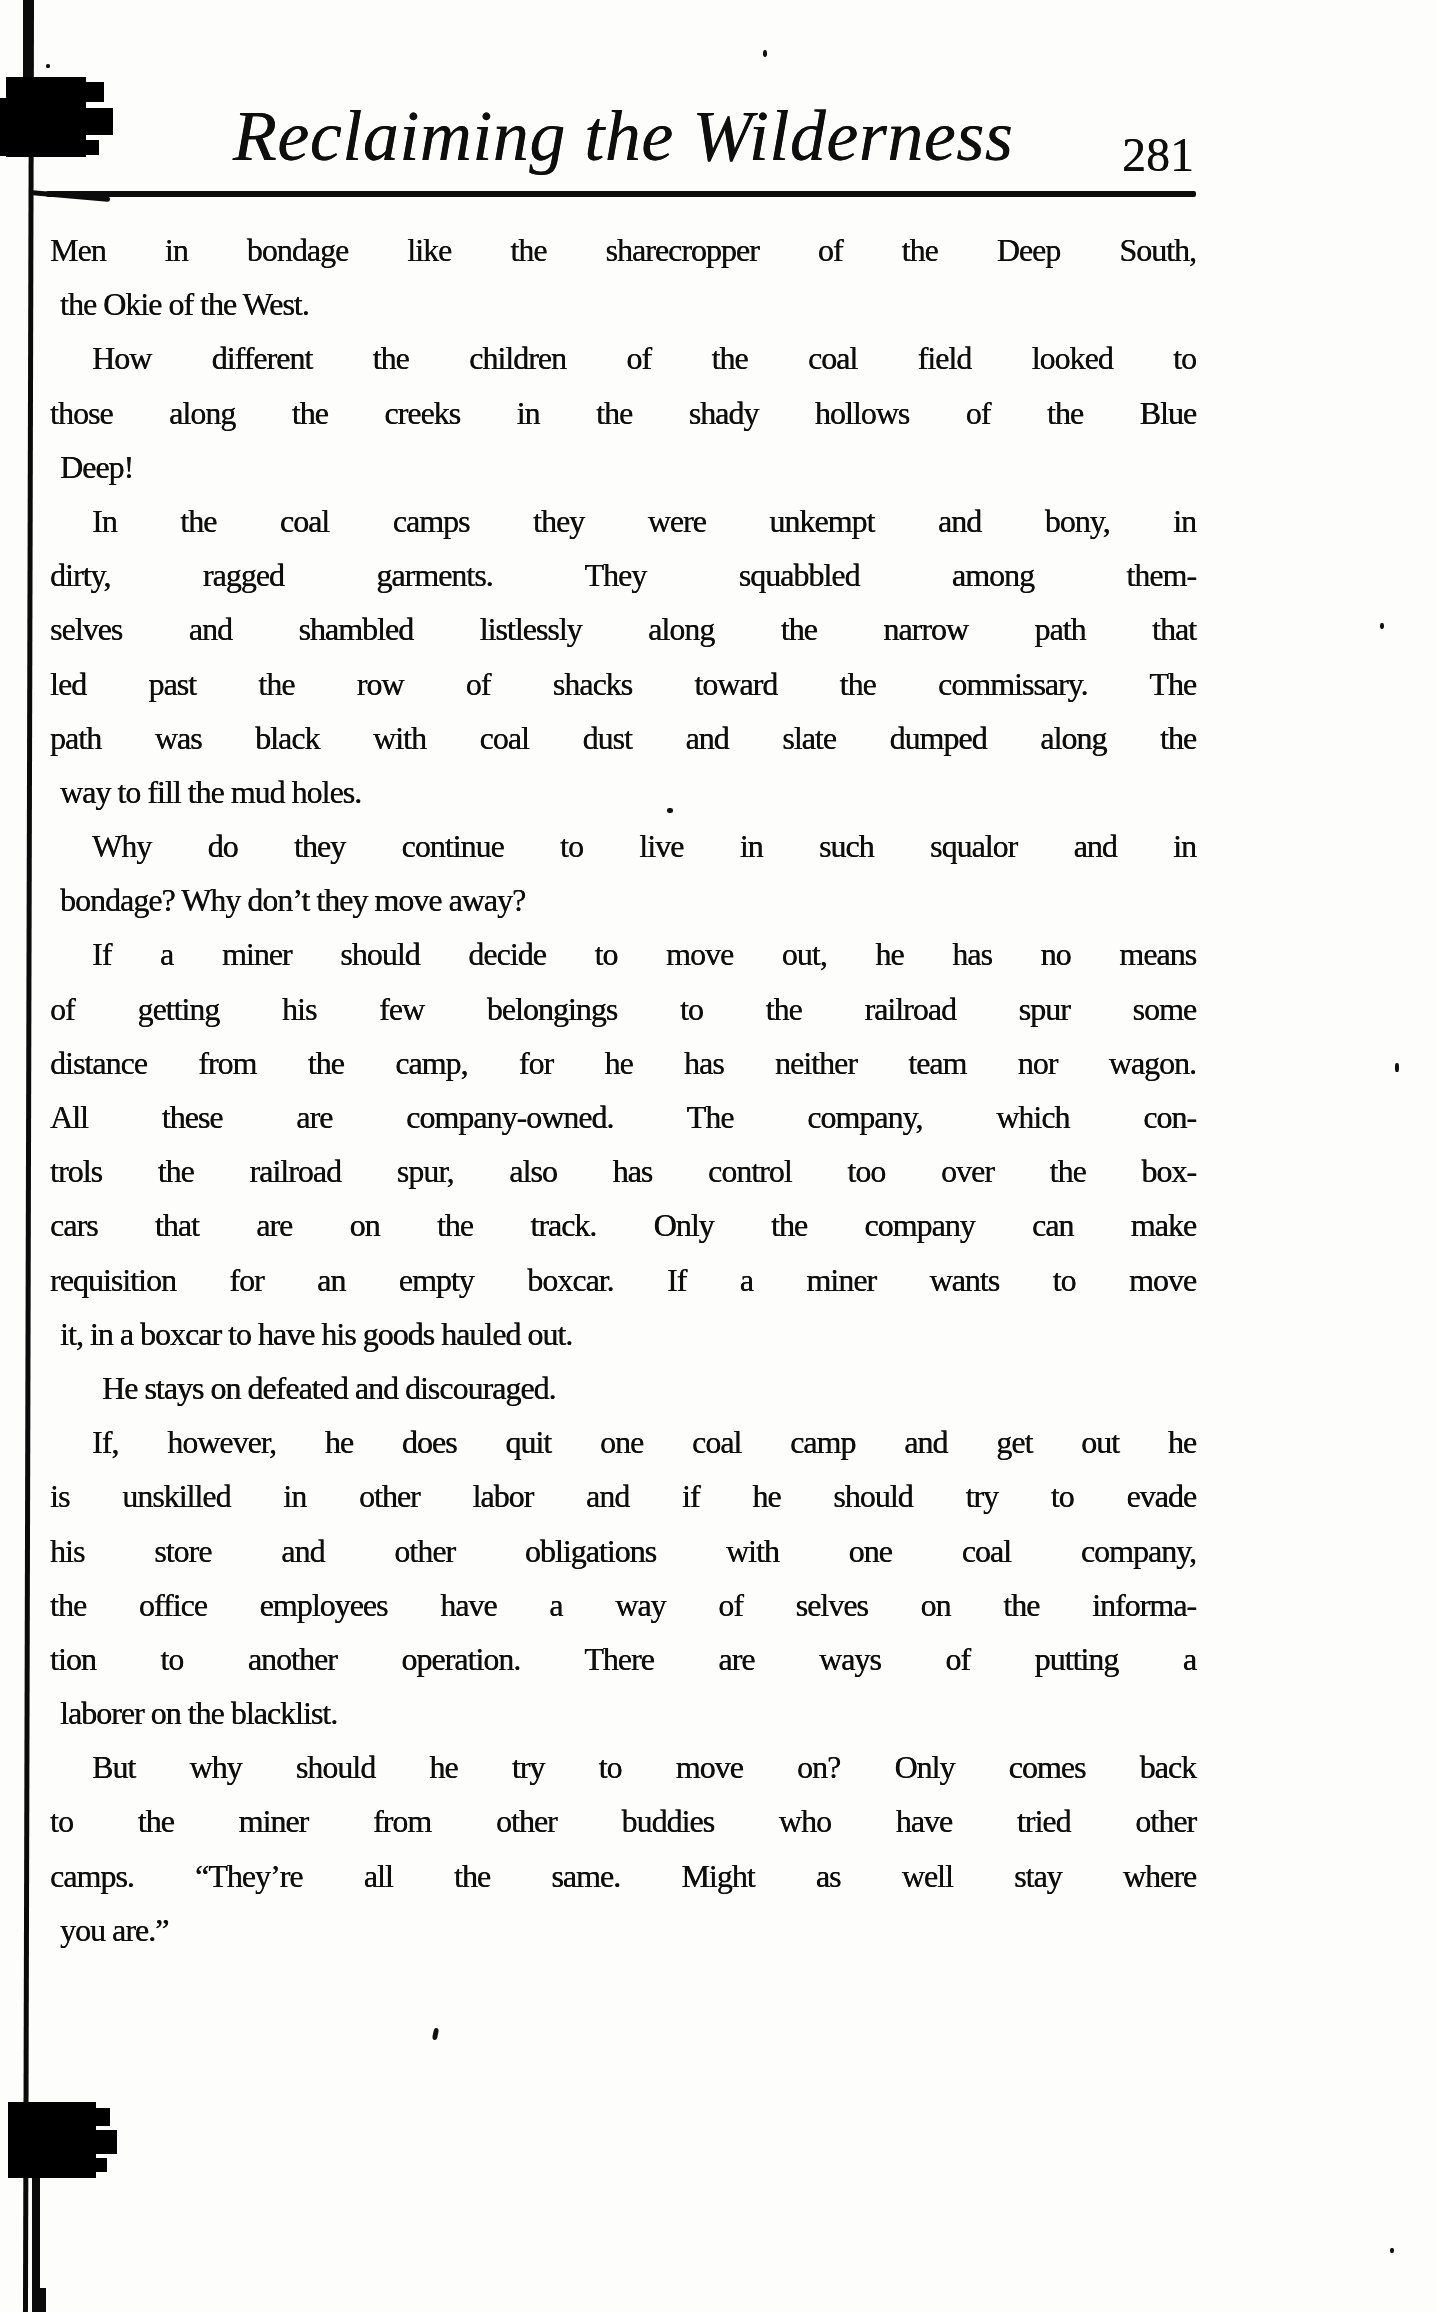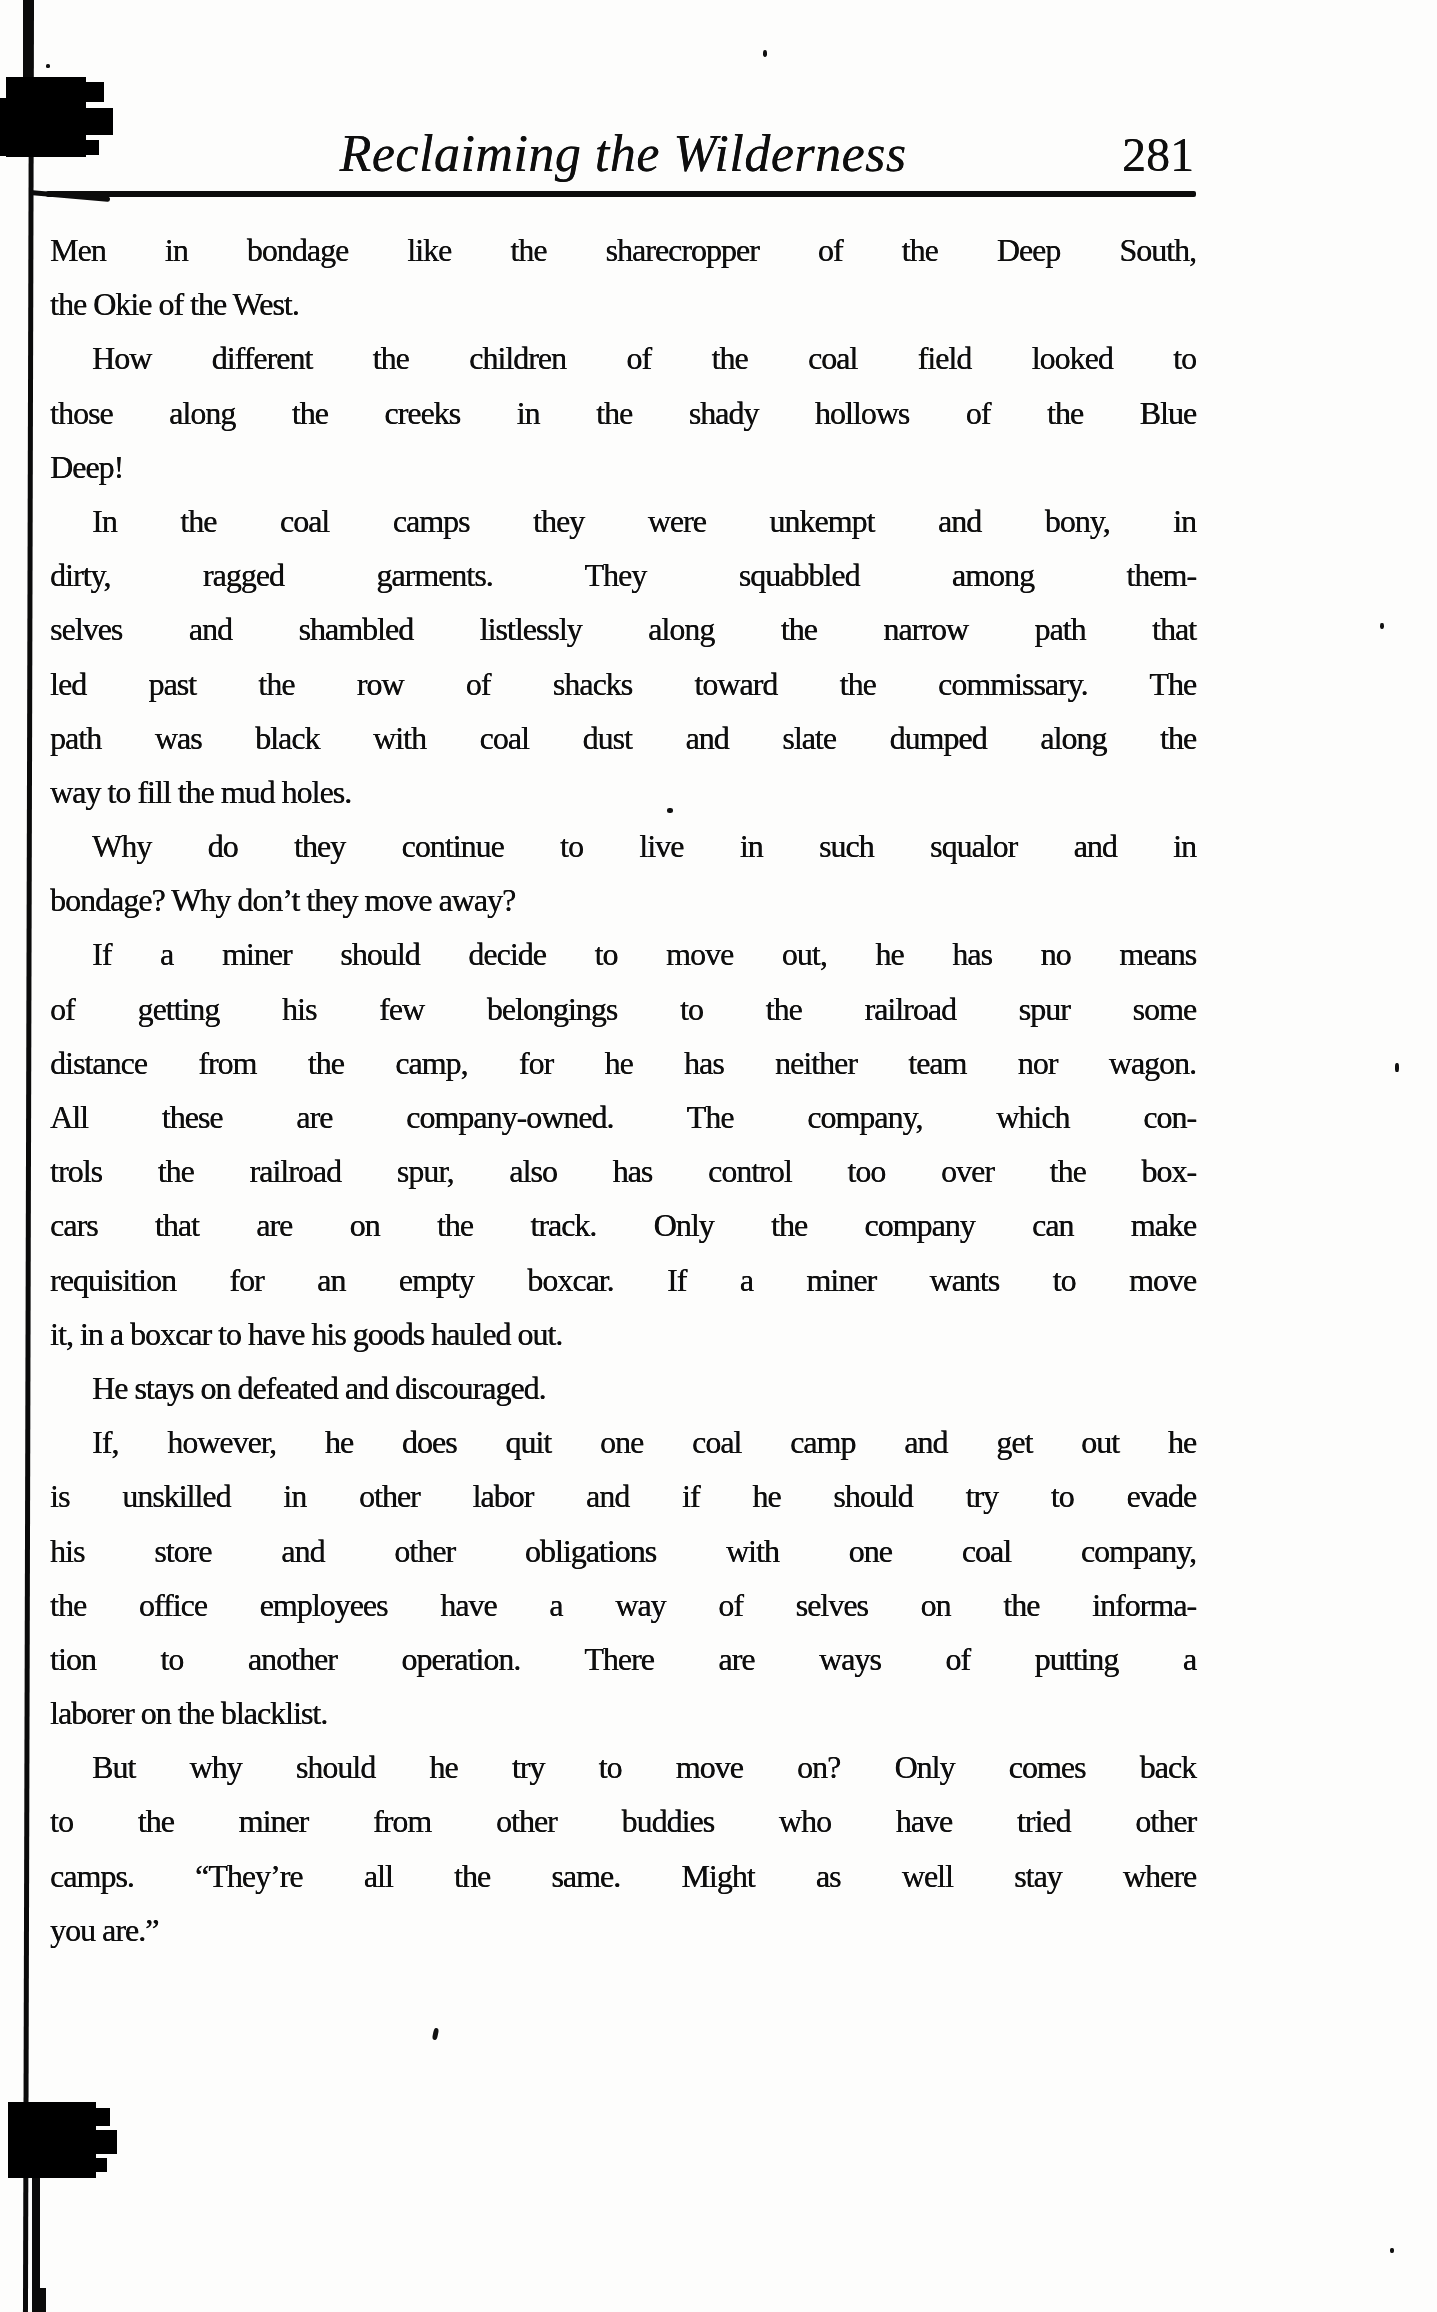--- a/index.html
+++ b/index.html
@@ -23,41 +23,41 @@
   .blob-top-r1{left:86px;top:82px;width:18px;height:20px;}
   .blob-top-r2{left:86px;top:108px;width:27px;height:27px;}
   .blob-top-r3{left:86px;top:140px;width:13px;height:15px;}
   .blob-bot-main{left:8px;top:2102px;width:88px;height:76px;}
   .blob-bot-r1{left:96px;top:2108px;width:14px;height:18px;}
   .blob-bot-r2{left:96px;top:2130px;width:21px;height:24px;}
   .blob-bot-r3{left:96px;top:2158px;width:11px;height:14px;}
   
   .running-head{position:absolute;left:50px;top:118px;width:1146px;height:62px;}
   .head-title{
-    position:absolute;left:50%;bottom:0;transform:translateX(-50%);
-    font-style:italic;font-size:52px;line-height:1;white-space:nowrap;
+    position:absolute;left:50%;bottom:8px;transform:translateX(-50%);
+    font-style:italic;font-size:72px;line-height:1;white-space:nowrap;
     letter-spacing:0.5px;text-shadow:0.3px 0 0 currentColor;
   }
   .head-page{
     position:absolute;right:2px;bottom:1px;
     font-size:48px;line-height:1;text-shadow:0.3px 0 0 currentColor;margin-left:8px;
   }
   
   .rule{position:absolute;left:46px;top:191px;width:1150px;height:6px;background:#0c0c0c;border-radius:2px;}
   .rule-tail{position:absolute;left:30px;top:197px;width:80px;height:5px;background:#0c0c0c;transform:rotate(5deg);transform-origin:right center;border-radius:3px;}
   
   .bodytext{position:absolute;left:50px;top:223px;width:1146px;}
   .line{
     height:54.2px;font-size:32px;line-height:54.2px;
     letter-spacing:-1px;
     text-align:justify;text-align-last:justify;
     text-shadow:0.35px 0 0 currentColor;
     white-space:normal;overflow:visible;
   }
-  .line.endpara{text-align-last:left;}
+  .line.endpara{text-align-last:left;margin-left:10px;}
   .line.indent{padding-left:42px;}
   
   .speck{position:absolute;background:#111;border-radius:40%;}
   .sp1{left:763px;top:50px;width:4px;height:7px;}
   .sp2{left:1380px;top:623px;width:4px;height:6px;}
   .sp3{left:1395px;top:1063px;width:4px;height:9px;}
   .sp4{left:667px;top:808px;width:6px;height:5px;}
   .sp5{left:433px;top:2028px;width:5px;height:12px;transform:rotate(12deg);}
   .sp6{left:1390px;top:2248px;width:4px;height:5px;}
   .sp7{left:46px;top:64px;width:4px;height:4px;}

